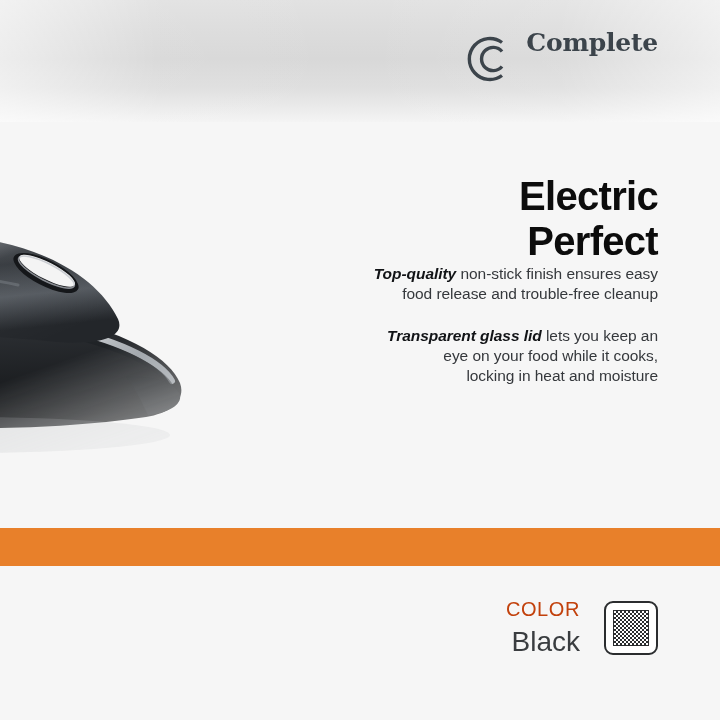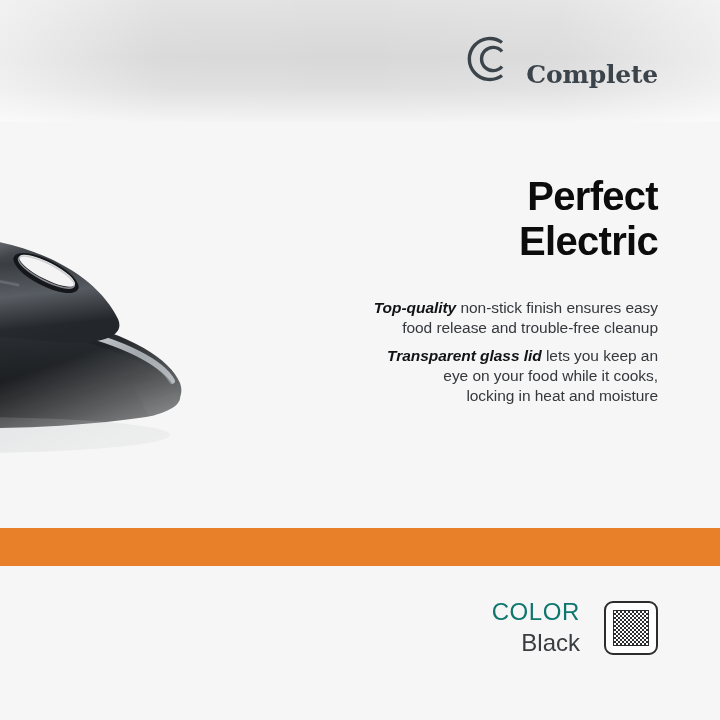--- a/index.html
+++ b/index.html
@@ -52,21 +52,21 @@
         rgba(255,255,255,0.55) 100%);
     pointer-events: none;
   }
 
   
   .logo {
     position: absolute;
     right: 62px;
     top: 30px;
     display: flex;
-    align-items: flex-end;
+    align-items: flex-start;
     gap: 10px;
     z-index: 3;
   }
   .logo-mark {
     width: 58px;
     height: 58px;
     flex: 0 0 58px;
     display: block;
   }
   .logo-wordmark {
@@ -120,22 +120,22 @@
   .headline .hl-line { display: block; }
 
   .feature {
     margin: 0;
     font-size: 15.5px;
     line-height: 20px;
     color: #35383c;
     letter-spacing: -0.05px;
     white-space: pre-line;
   }
-  .feature-1 { margin-top: 34px; }
-  .feature-2 { margin-top: 8px; }
+  .feature-1 { }
+  .feature-2 { margin-top: 22px; }
   .feature strong {
     font-weight: 700;
     font-style: italic;
     color: #111316;
   }
 
   
   .accent-band {
     position: absolute;
     left: 0;
@@ -154,28 +154,28 @@
     align-items: center;
     gap: 24px;
     z-index: 2;
   }
   .color-labels {
     text-align: right;
     line-height: 1.18;
   }
   .color-title {
     display: block;
-    font-size: 24px;
+    font-size: 20px;
     letter-spacing: 0.6px;
-    color: #0f766e;
+    color: #c2410c;
     font-weight: 400;
   }
   .color-value {
     display: block;
-    font-size: 24px;
+    font-size: 28px;
     color: #3a3d40;
     font-weight: 400;
     margin-top: 3px;
   }
   .swatch {
     width: 50px;
     height: 50px;
     border: 2px solid #2b2d2f;
     border-radius: 9px;
     background: #ffffff;
@@ -305,22 +305,22 @@
           <ellipse cx="-4" cy="4" rx="7" ry="3" fill="#5b6066" opacity="0.7"></ellipse>
         </g>
 
         <ellipse cx="110" cy="208" rx="210" ry="18" fill="#9aa0a6" opacity="0.22"></ellipse>
       </g>
     </svg>
   </div>
 
   <div class="copy">
     <h1 class="headline">
+      <span class="hl-line">Electric</span>
       <span class="hl-line">Perfect</span>
-      <span class="hl-line">Electric</span>
     </h1>
 
     <p class="feature feature-1"><strong>Top-quality</strong><span> non-stick finish ensures easy
 food release and trouble-free cleanup</span></p>
 
     <p class="feature feature-2"><strong>Transparent glass lid</strong><span> lets you keep an
 eye on your food while it cooks,
 locking  in heat and moisture</span></p>
   </div>
 

